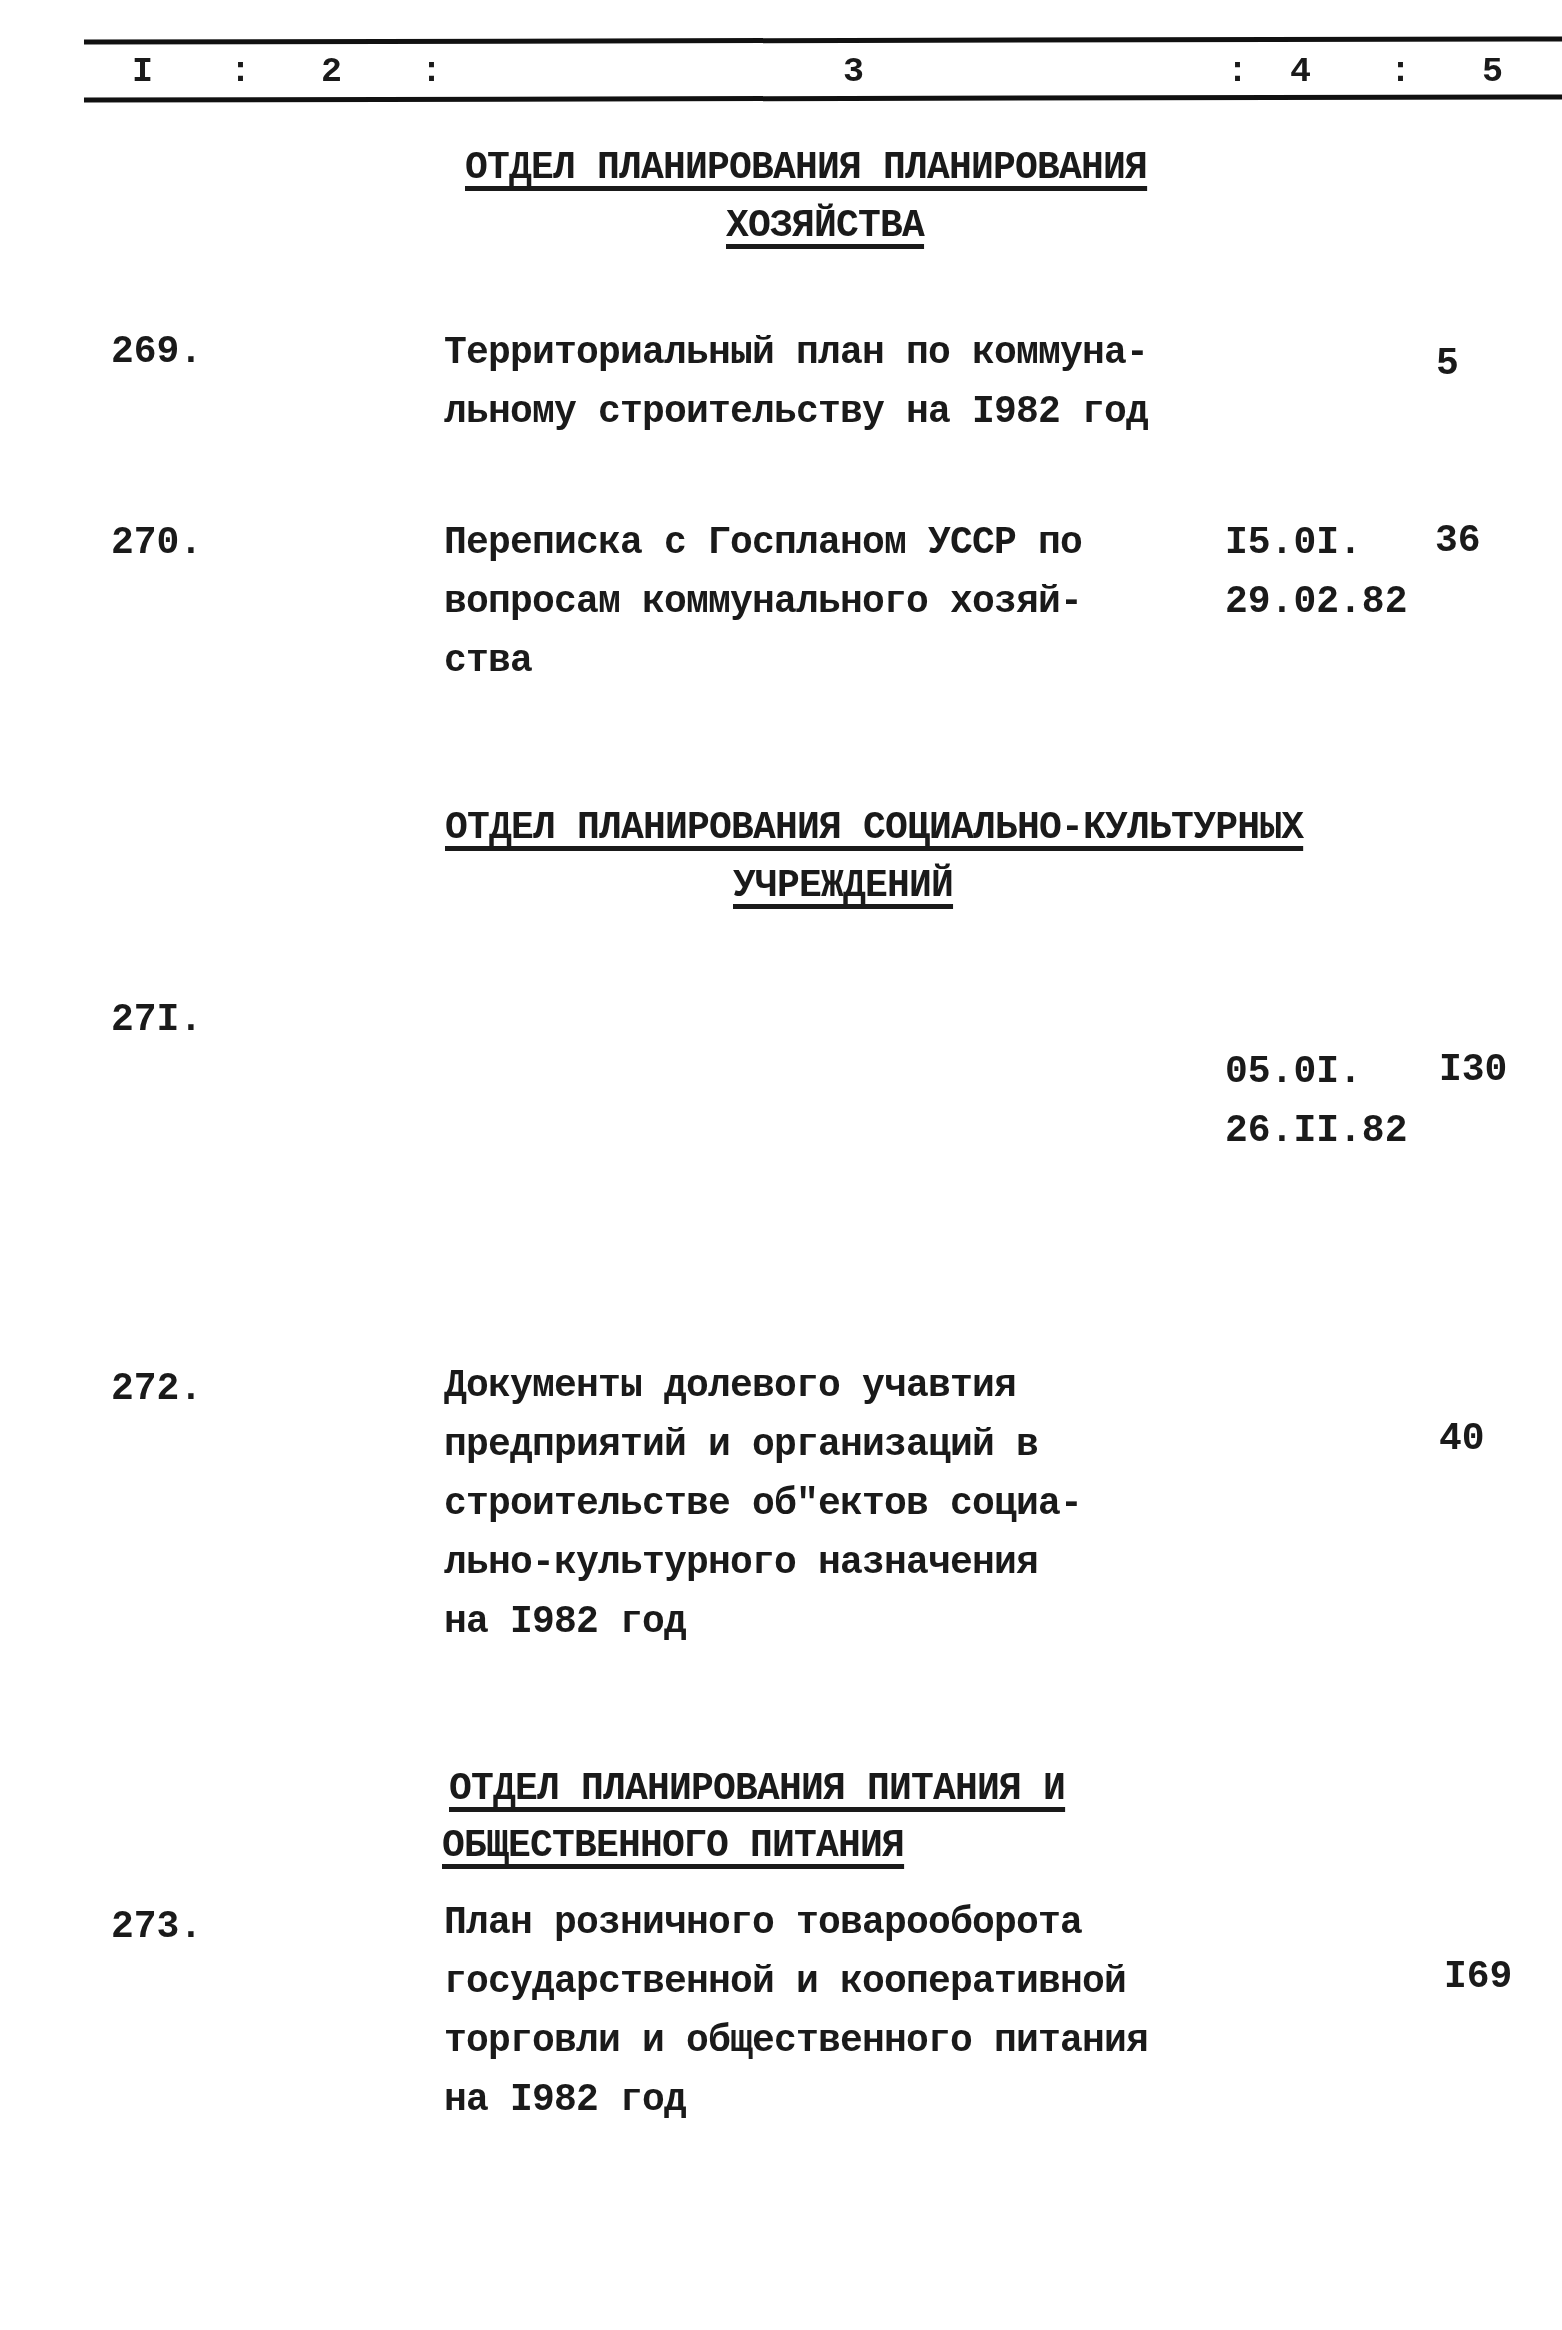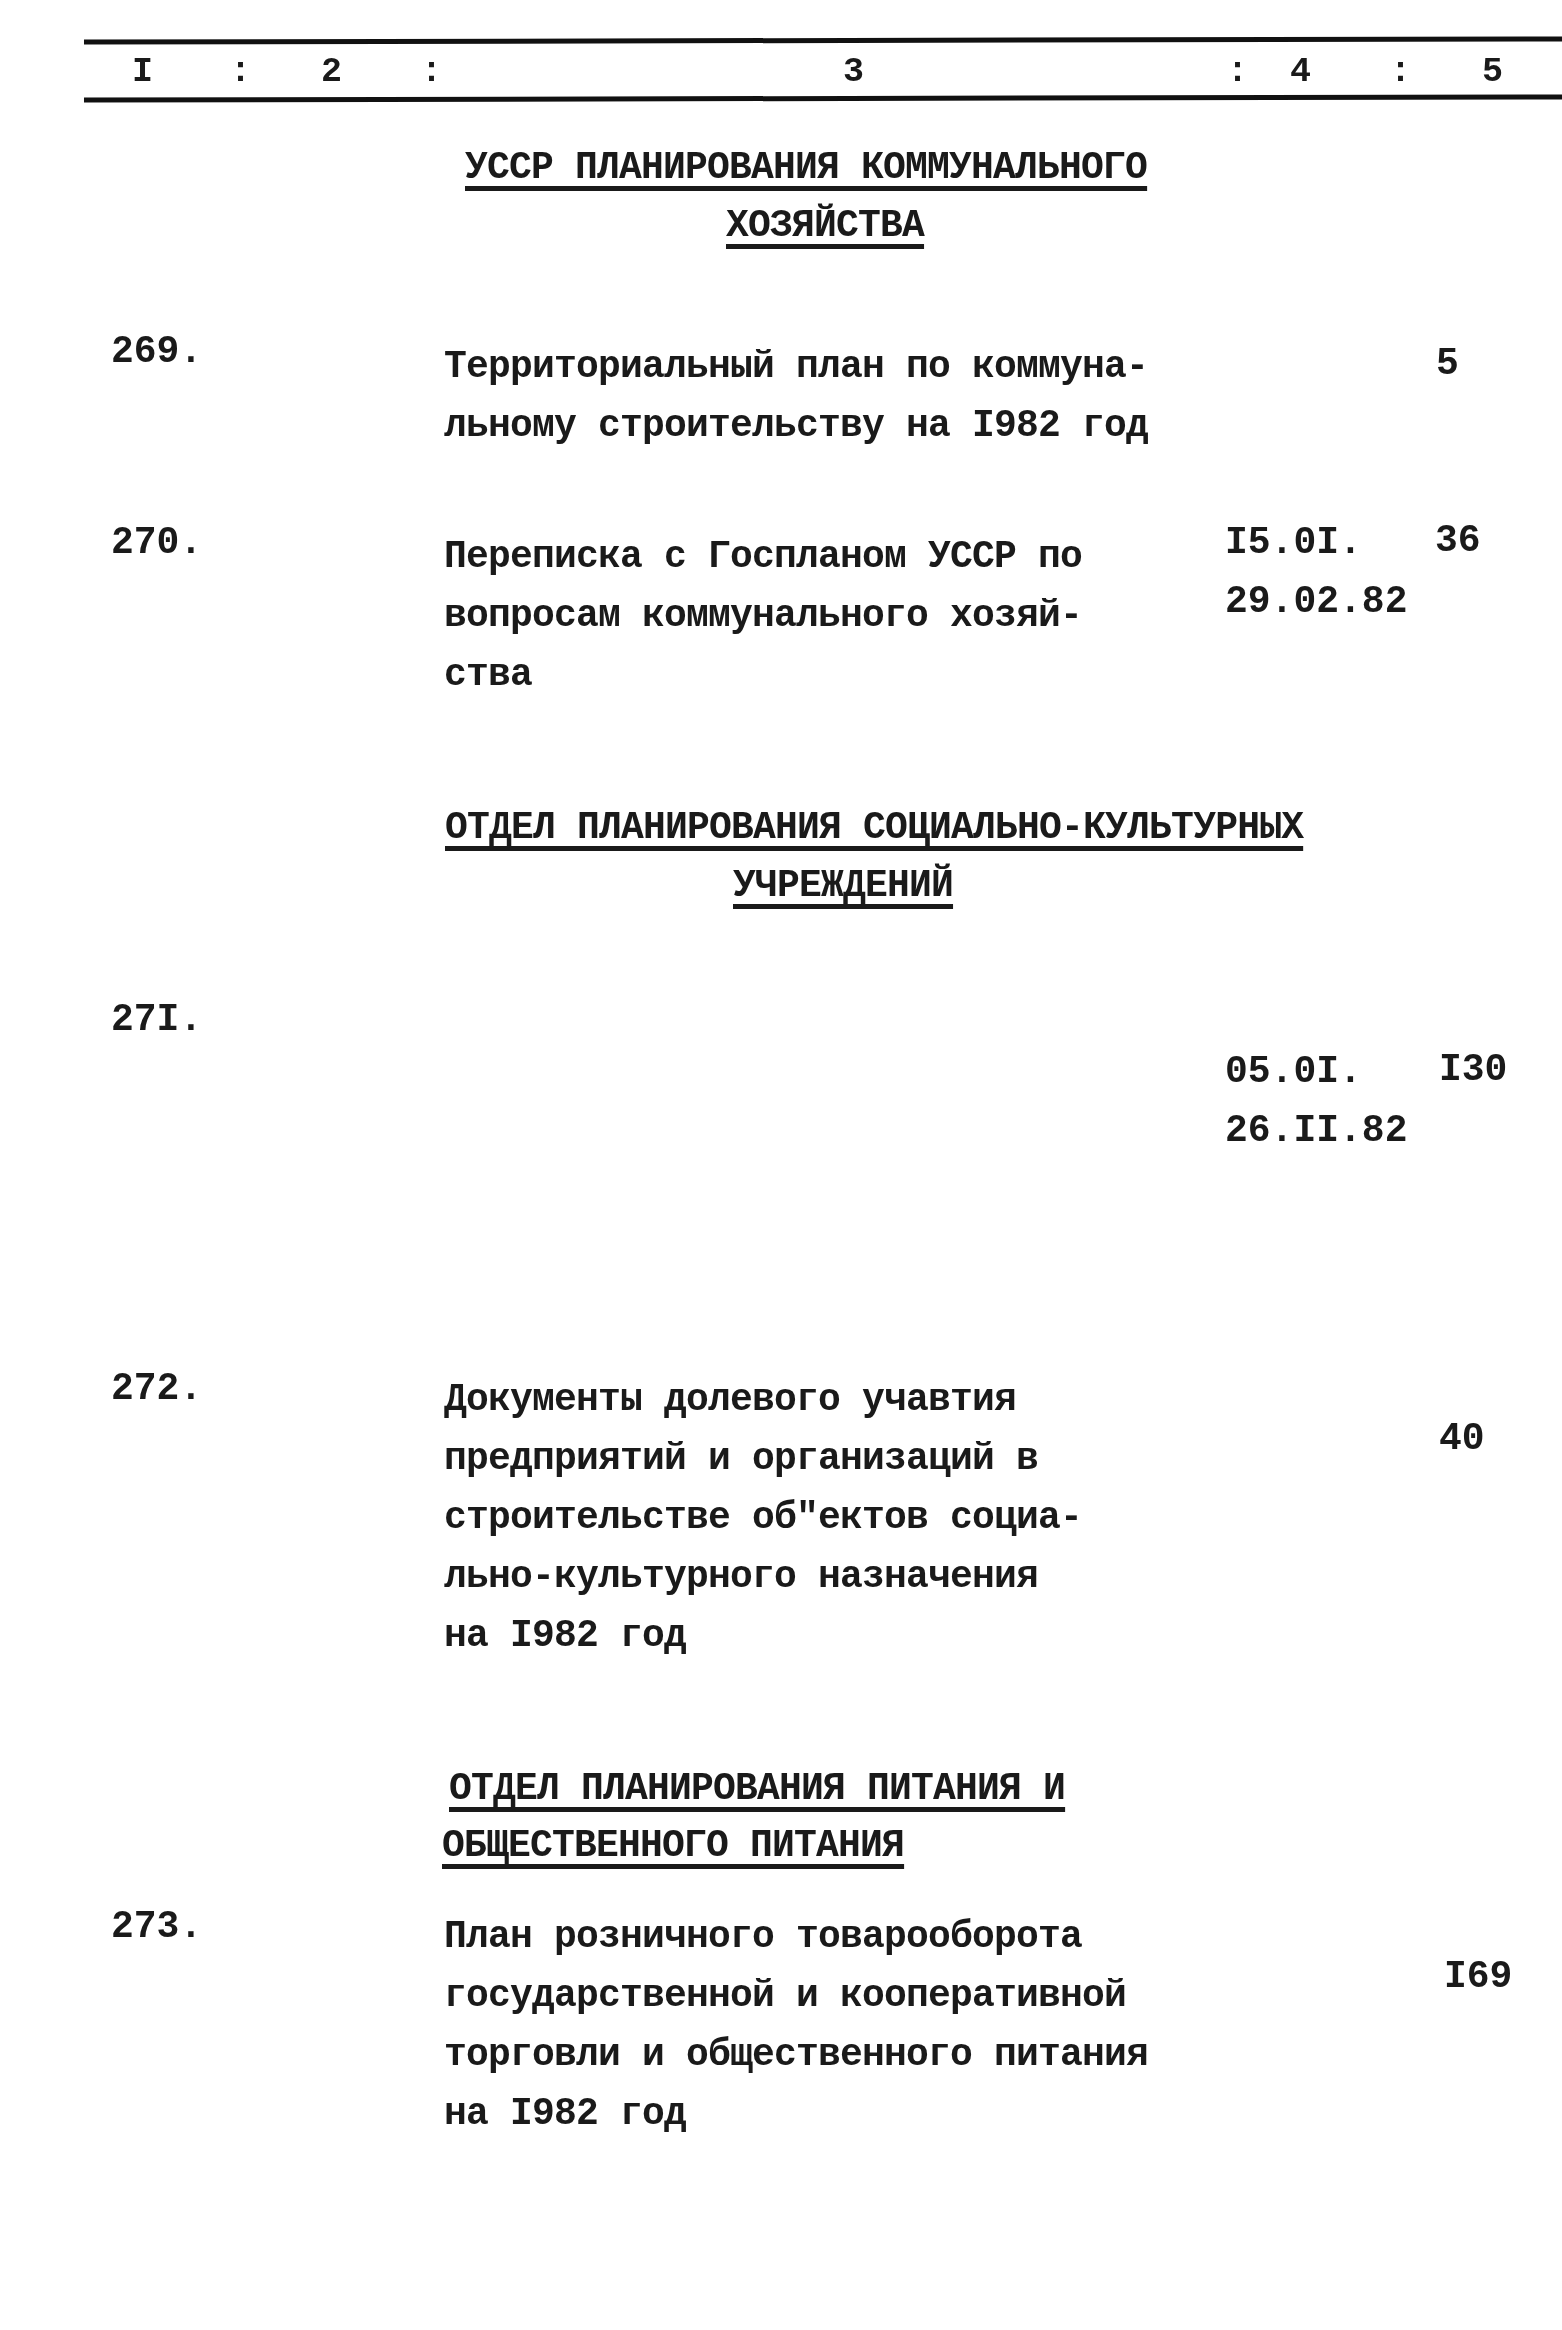--- a/index.html
+++ b/index.html
@@ -14,42 +14,42 @@
     }
     .rule.top { top: 38px; transform: rotate(-0.12deg); }
     .rule.bottom { top: 96px; transform: rotate(-0.12deg); }
     .colhdr { position: absolute; top: 52px; font-size: 35px; font-weight: bold; }
     .section-title {
       position: absolute; font-size: 38px; font-weight: bold; letter-spacing: -0.8px;
       text-decoration: underline; text-decoration-thickness: 4.6px; text-underline-offset: 7.7px;
       white-space: nowrap;
     }
     .num { position: absolute; left: 111px; font-size: 38px; font-weight: bold; }
-    .desc { position: absolute; left: 444px; font-size: 38px; font-weight: bold; line-height: 59px; white-space: pre; letter-spacing: -0.8px; margin-top: 14px; }
+    .desc { position: absolute; left: 444px; font-size: 38px; font-weight: bold; line-height: 59px; white-space: pre; letter-spacing: -0.8px; }
     .dates { position: absolute; left: 1225px; font-size: 38px; font-weight: bold; line-height: 59px; white-space: pre; }
     .sheets { position: absolute; font-size: 38px; font-weight: bold; }
   </style>
 </head>
 <body>
 
 <div class="page">
 
   <div class="rule top"></div>
   <div class="colhdr" style="left:132px">I</div>
   <div class="colhdr" style="left:230px">:</div>
   <div class="colhdr" style="left:321px">2</div>
   <div class="colhdr" style="left:421px">:</div>
   <div class="colhdr" style="left:843px">3</div>
   <div class="colhdr" style="left:1227px">:</div>
   <div class="colhdr" style="left:1290px">4</div>
   <div class="colhdr" style="left:1390px">:</div>
   <div class="colhdr" style="left:1482px">5</div>
   <div class="rule bottom"></div>
 
-  <div class="section-title" style="left:465px; top:146px">УССР ПЛАНИРОВАНИЯ КОММУНАЛЬНОГО</div>
+  <div class="section-title" style="left:465px; top:146px">ОТДЕЛ ПЛАНИРОВАНИЯ ПЛАНИРОВАНИЯ</div>
   <div class="section-title" style="left:726px; top:204px">ХОЗЯЙСТВА</div>
 
   <div class="num" style="top:330px">269.</div>
   <div class="desc" style="top:323px">Территориальный план по коммуна-
 льному строительству на I982 год</div>
   <div class="sheets" style="left:1436px; top:342px">5</div>
 
   <div class="num" style="top:521px">270.</div>
   <div class="desc" style="top:513px">Переписка с Госпланом УССР по
 вопросам коммунального хозяй-

